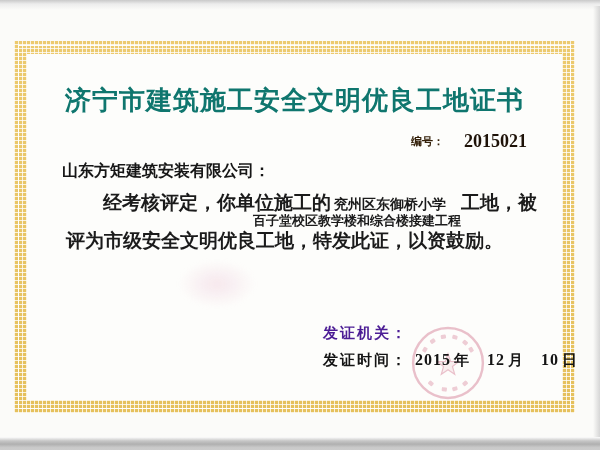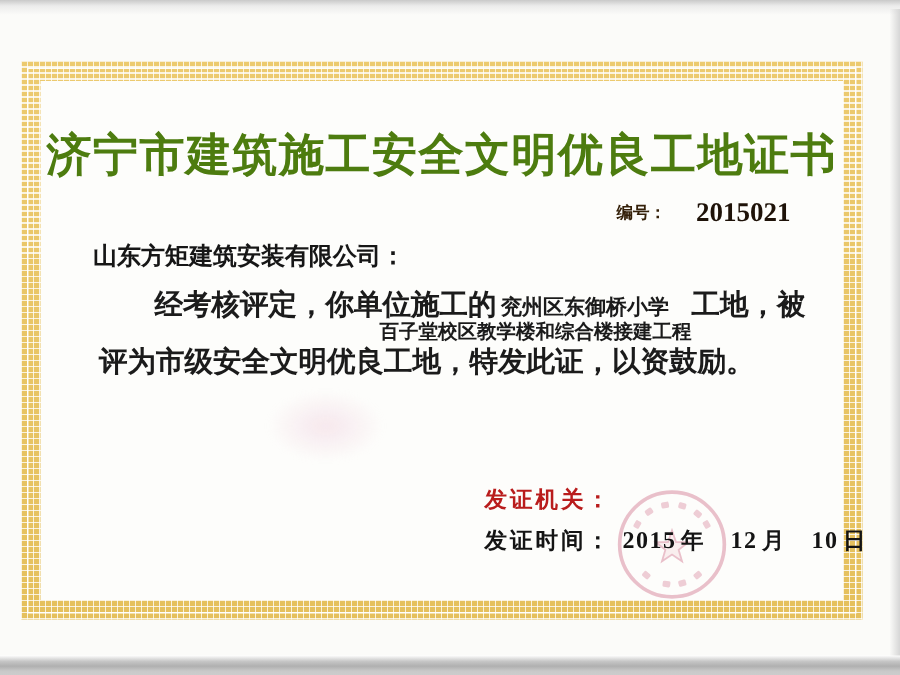--- a/index.html
+++ b/index.html
@@ -29,39 +29,39 @@
   .smudge { position:absolute; left:178px; top:260px; width:78px; height:48px;
     background:radial-gradient(ellipse at center, rgba(238,205,220,.45), rgba(238,205,220,0) 70%);
     filter:blur(2px); }
 
   
   .seal { position:absolute; left:409px; top:324px; width:78px; height:78px;
     opacity:.85; filter:blur(.3px); }
 
   
   .title { position:absolute; left:14px; width:561px; top:83px; text-align:center;
-    font-size:30px; font-weight:bold; letter-spacing:1px; color:#4d7c0f; }
+    font-size:26px; font-weight:bold; letter-spacing:1px; color:#0f766e; }
   .serial { position:absolute; left:411px; top:118px; display:flex; align-items:flex-end; gap:20px; }
   .serial-label { font-size:11px; font-weight:bold; font-family:"Liberation Serif",serif;
     padding-bottom:3px; color:#342009; }
   .serial-num { font-size:18px; font-weight:bold; font-family:"Liberation Serif",serif; color:#1e1208;margin-top:13px; }
 
   .recipient { position:absolute; left:62px; top:161px; font-size:16px; font-weight:600;
     color:#161616; font-family:"Liberation Serif",serif; }
 
   .big { font-size:19px; font-weight:bold; color:#1b1b1b; font-family:"Liberation Sans",sans-serif; }
   .line1 { position:absolute; left:103px; top:190px; display:flex; align-items:baseline; white-space:nowrap; }
   .site1 { font-size:14px; font-weight:bold; font-family:"Liberation Serif",serif; margin-left:3px; color:#1b1b1b; }
   .post  { margin-left:15px; }
   .site2 { position:absolute; left:253px; top:212px; font-size:13px; font-weight:bold;
     font-family:"Liberation Serif",serif; color:#1b1b1b; }
   .line2 { position:absolute; left:66px; top:228px; white-space:nowrap; }
 
   .issuer { position:absolute; left:323px; top:324px; font-size:15px; font-weight:bold;
-    font-family:"Liberation Serif",serif; color:#b91c1c; letter-spacing:2px; }
+    font-family:"Liberation Serif",serif; color:#4c1d95; letter-spacing:2px; }
   .dateline { position:absolute; left:323px; top:351px; display:flex; align-items:baseline;
     font-weight:bold; color:#141414; white-space:nowrap; }
   .kai { font-size:15px; font-family:"Liberation Serif",serif; letter-spacing:2px; }
   .num { font-size:16px; font-family:"Liberation Serif",serif; margin:0 3px 0 7px; letter-spacing:1px; }
   .unit { margin-right:9px; }
 </style>
 </head>
 <body>
 
 <div class="page">

